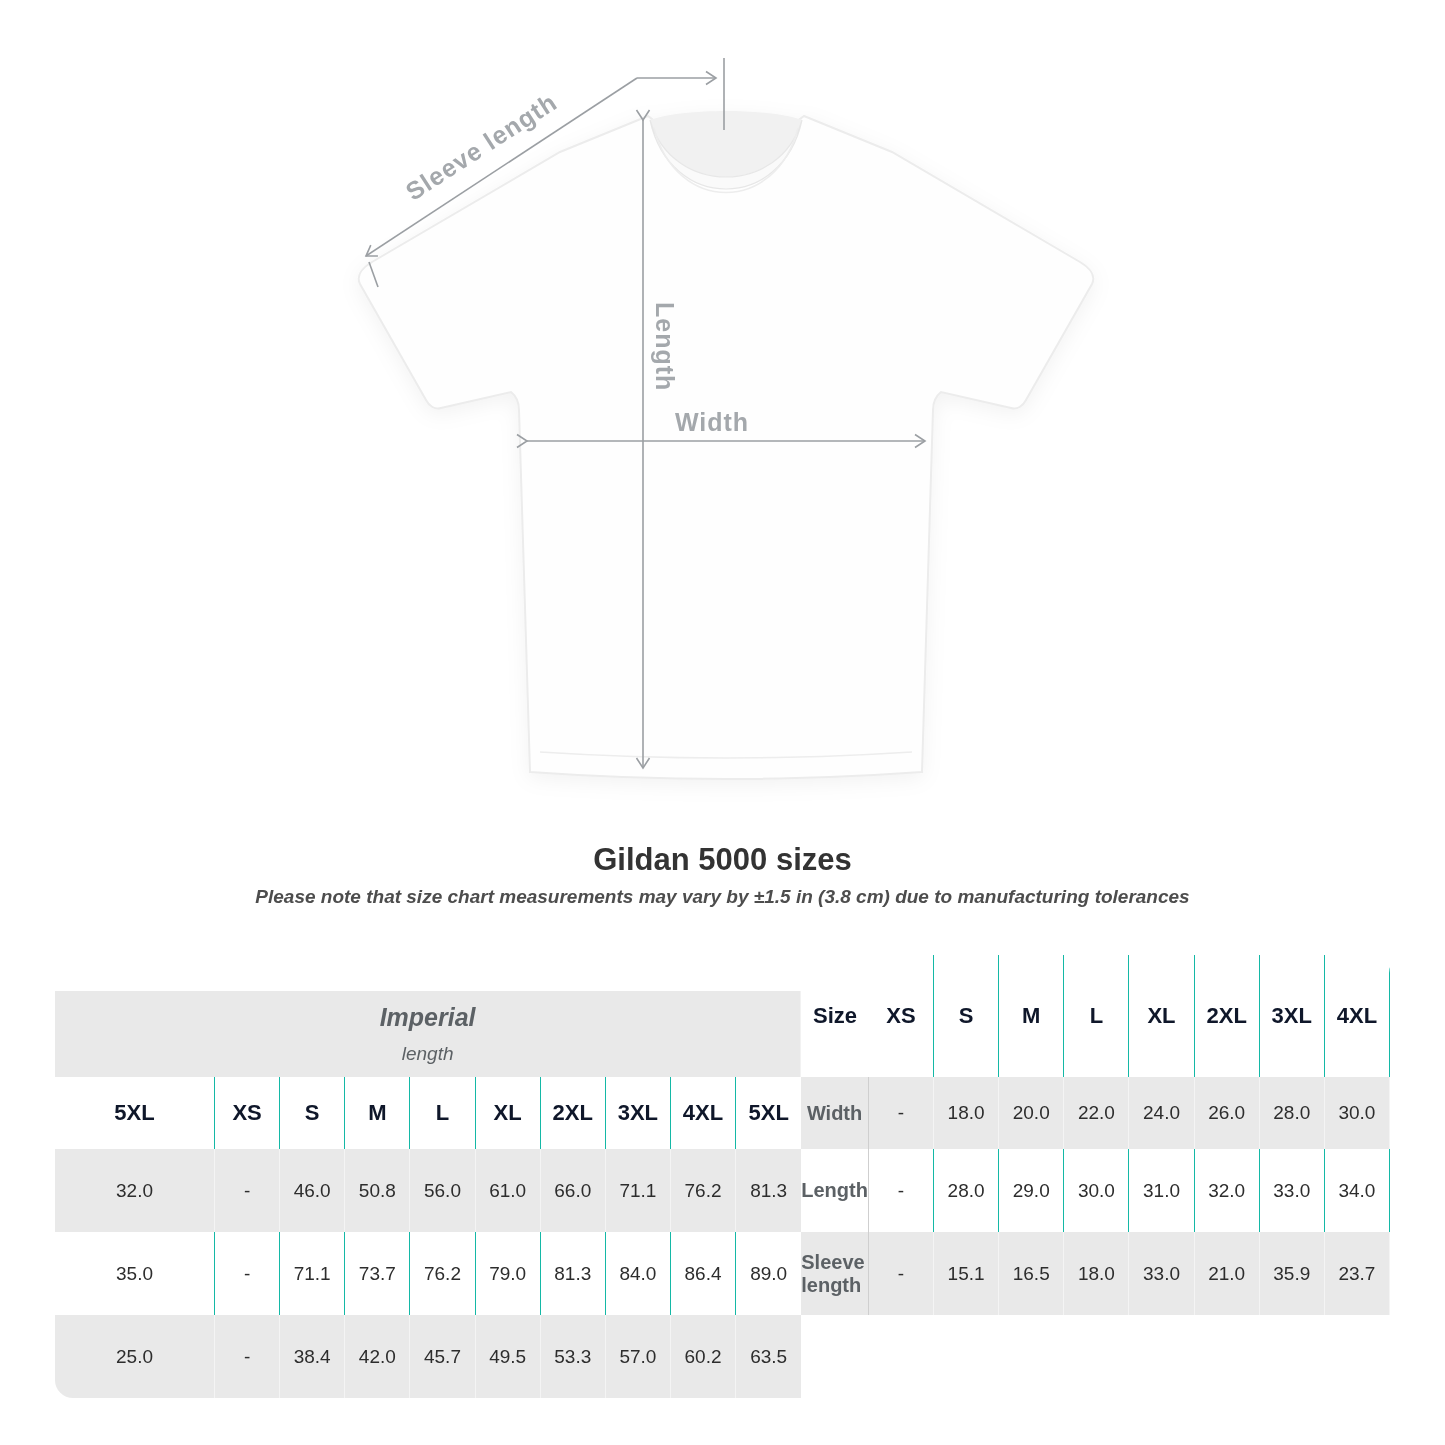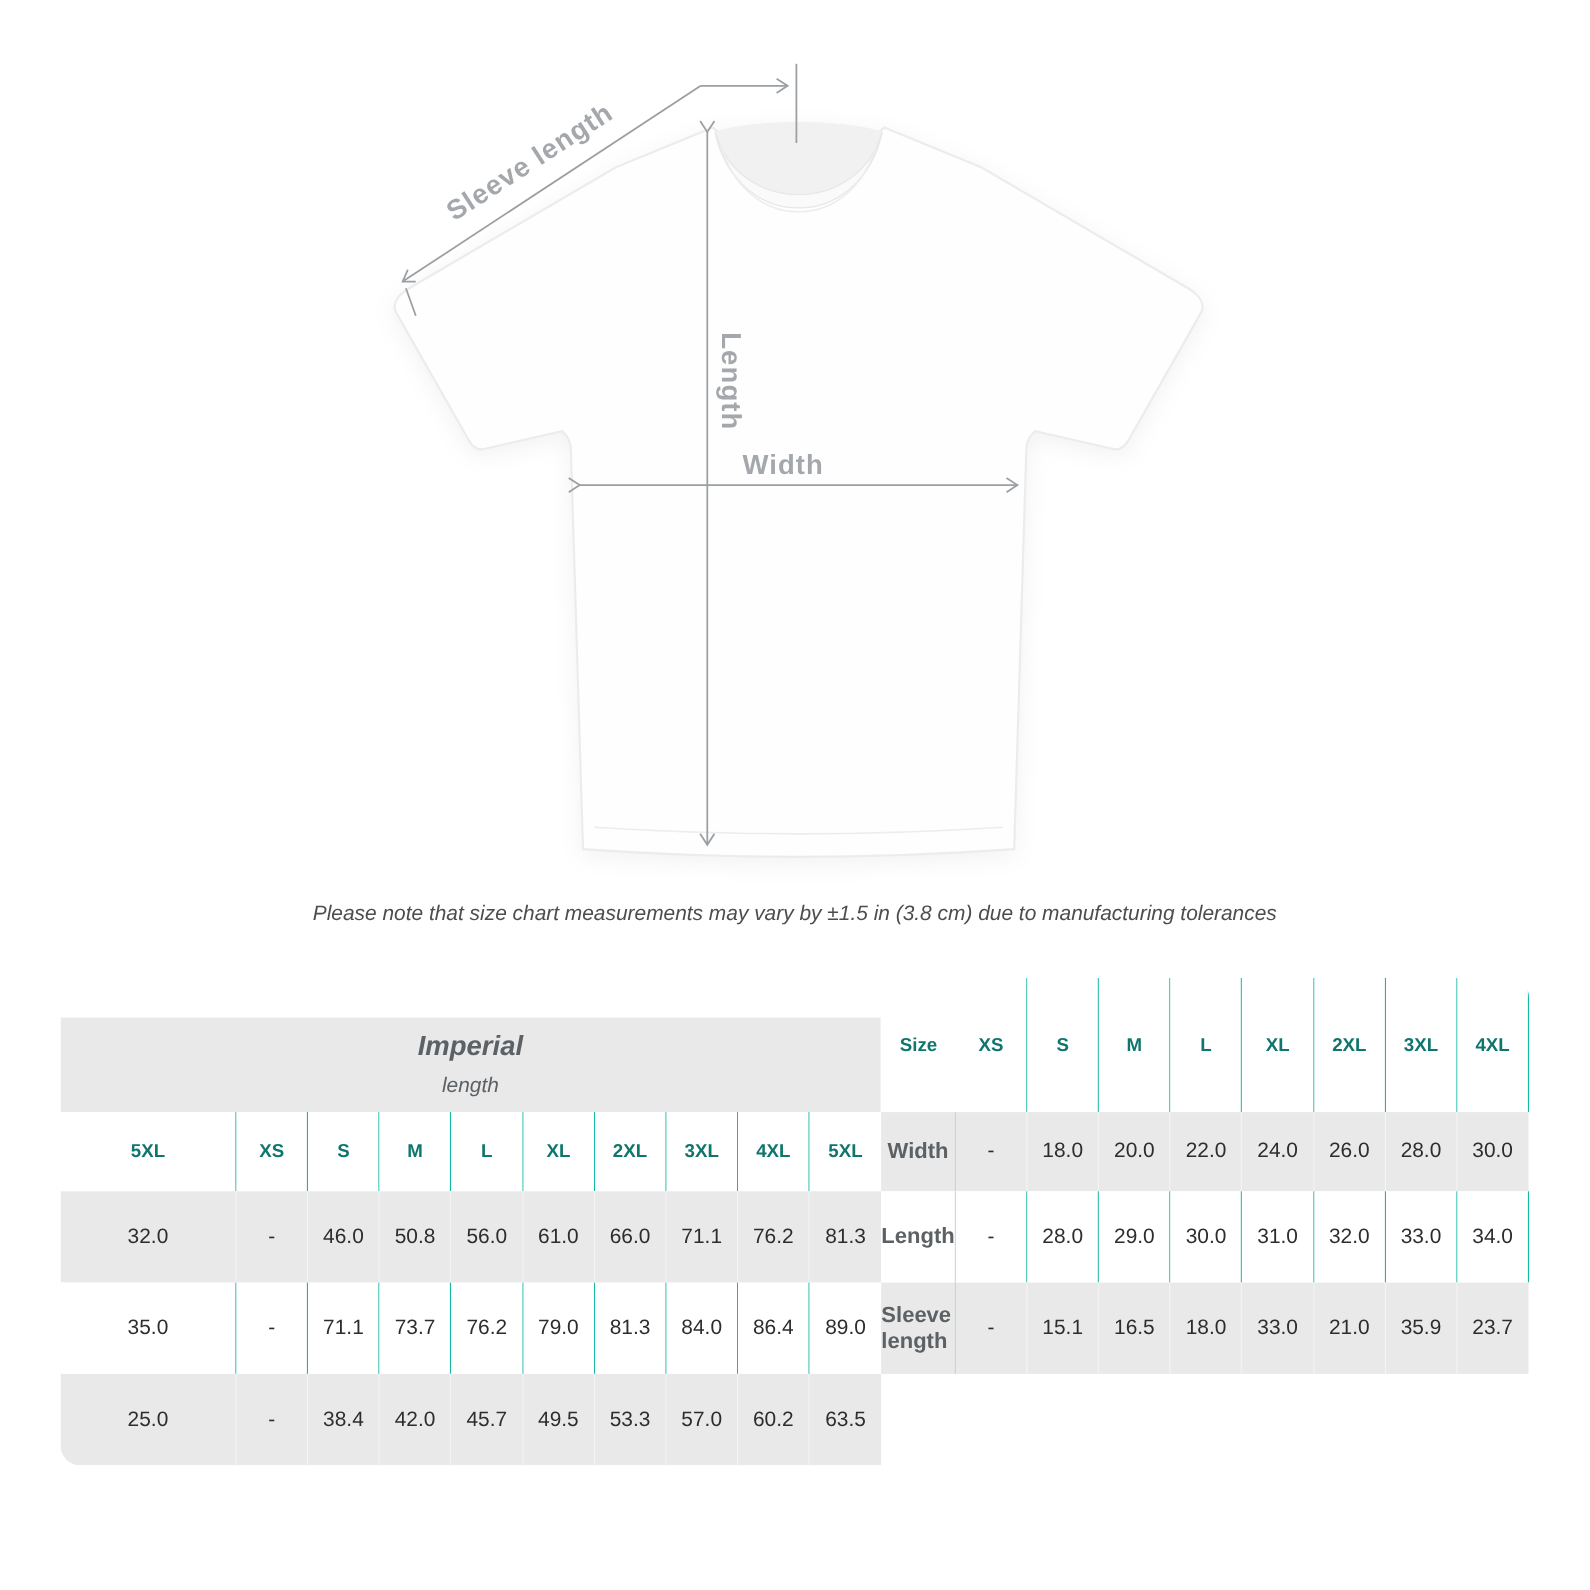--- a/index.html
+++ b/index.html
@@ -21,42 +21,42 @@
     font-family:"Liberation Sans", sans-serif;
     font-weight:bold;font-size:25px;fill:#a4a8ac;letter-spacing:1px;
   }
   
   .title-block{text-align:center;}
   .page-title{
     margin:22px 0 8px;font-size:31px;line-height:36px;
     font-weight:bold;color:#333333;
   }
   .page-subtitle{
-    margin:0;font-size:19px;color:#4d4d4d;font-style:italic;font-weight:normal;
+    margin:0;font-size:19px;color:#4d4d4d;font-style:italic;font-weight:bold;
   }
   
   .size-card{
     width:1335px;margin:47px auto 0;
     display:grid;
     grid-template-columns:160px repeat(18, 1fr);
     grid-template-rows:122px 72px 83px 83px 83px;
     border-radius:18px;overflow:hidden;background:#ffffff;
   }
   .c{display:flex;align-items:center;justify-content:center;}
   .unit-cell{
     grid-column:span 10;background:#e9e9e9;
     display:flex;flex-direction:column;align-items:center;justify-content:center;
     gap:11px;
     margin-top:36px;
   }
   .unit-cell.metric{grid-column:span 9;}
   .unit-cell.imperial{border-right:1px solid #f2f2f2;}
   .unit-name{font-size:25px;font-weight:bold;font-style:italic;color:#5c6165;}
   .unit-sub{font-size:19px;font-style:italic;color:#5c6165;}
-  .head{background:#ffffff;font-weight:bold;color:#0f766e;font-size:17px;}
+  .head{background:#ffffff;font-weight:bold;color:#0f172a;font-size:22px;}
   .rowlabel{font-weight:bold;color:#5c6165;font-size:20px;}
   .val{font-size:19px;color:#2d2d2d;font-weight:normal;}
   .row-white{background:#ffffff;}
   .row-gray{background:#e9e9e9;}
   .row-white.c{border-right:1px solid #14b8a6;}
   .row-gray.c{border-right:1px solid #f4f4f4;}
   .c.lastcol{border-right:none;}
   .c.labelsep{border-right-color:#cfcfcf;}
 </style>
 </head>
@@ -106,20 +106,21 @@
       <path class="dim" d="M 527,441 L 925,441" marker-start="url(#arrow)" marker-end="url(#arrow)"></path>
     </g>
 
     <text class="dim-label" x="486" y="154" text-anchor="middle" transform="rotate(-33 486 154)">Sleeve length</text>
     <text class="dim-label" x="656" y="302" transform="rotate(90 656 302)">Length</text>
     <text class="dim-label" x="712" y="431" text-anchor="middle">Width</text>
   </svg>
 </div>
 
 <div class="title-block">
+  <h1 class="page-title">Gildan 5000 sizes</h1>
   <p class="page-subtitle">Please note that size chart measurements may vary by ±1.5 in (3.8 cm) due to manufacturing tolerances</p>
 </div>
 
 <div class="size-card">
 
   <div class="unit-cell imperial">
     <span class="unit-name">Imperial</span>
     <span class="unit-sub">length</span>
   </div>
 

